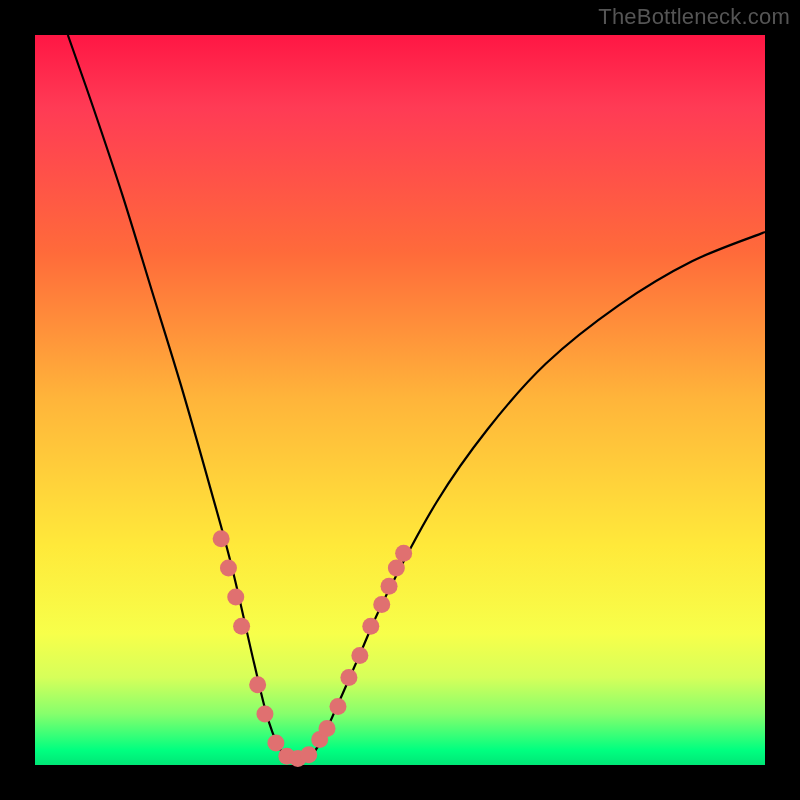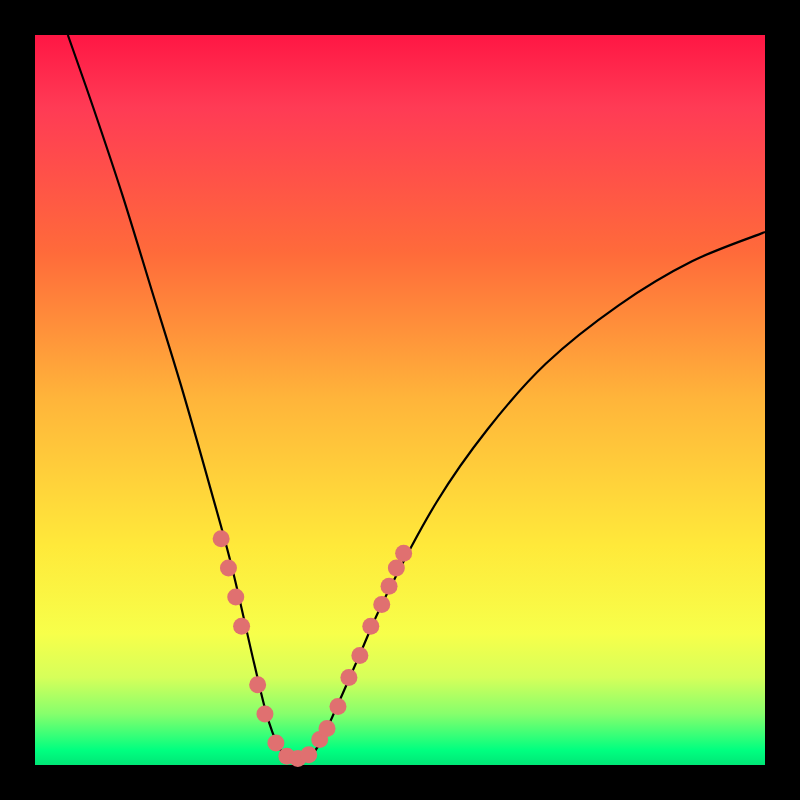--- a/index.html
+++ b/index.html
@@ -65,20 +65,21 @@
   }
   .marker {
     fill: #e07070;
     stroke: none;
   }
 </style>
 </head>
 <body>
 
 <div class="frame">
+  <div class="watermark">TheBottleneck.com</div>
 
   <div class="plot">
     <svg class="curve-layer" viewBox="0 0 730 730" preserveAspectRatio="none">
       <path id="curve-path" class="curve" d="M 32.85 0.00 C 37.11 12.17, 49.27 46.23, 58.40 73.00 C 67.52 99.77, 77.87 130.18, 87.60 160.60 C 97.33 191.02, 107.07 223.87, 116.80 255.50 C 126.53 287.13, 136.27 317.55, 146.00 350.40 C 155.73 383.25, 166.68 422.18, 175.20 452.60 C 183.72 483.02, 189.80 503.70, 197.10 532.90 C 204.40 562.10, 212.92 602.25, 219.00 627.80 C 225.08 653.35, 228.73 670.99, 233.60 686.20 C 238.47 701.41, 243.33 712.72, 248.20 719.05 C 253.07 725.38, 257.93 724.16, 262.80 724.16 C 267.67 724.16, 272.53 724.16, 277.40 719.05 C 282.27 713.94, 284.70 708.71, 292.00 693.50 C 299.30 678.29, 311.47 649.70, 321.20 627.80 C 330.93 605.90, 337.02 588.87, 350.40 562.10 C 363.78 535.33, 384.47 495.18, 401.50 467.20 C 418.53 439.22, 434.35 417.32, 452.60 394.20 C 470.85 371.08, 489.10 349.18, 511.00 328.50 C 532.90 307.82, 559.67 287.13, 584.00 270.10 C 608.33 253.07, 632.67 238.47, 657.00 226.30 C 681.33 214.13, 717.83 201.97, 730.00 197.10"></path>
       <g id="marker-group">
           <circle cx="186.15" cy="503.70" r="8.5" class="marker"></circle>
           <circle cx="193.45" cy="532.90" r="8.5" class="marker"></circle>
           <circle cx="200.75" cy="562.10" r="8.5" class="marker"></circle>
           <circle cx="206.59" cy="591.30" r="8.5" class="marker"></circle>
           <circle cx="222.65" cy="649.70" r="8.5" class="marker"></circle>

